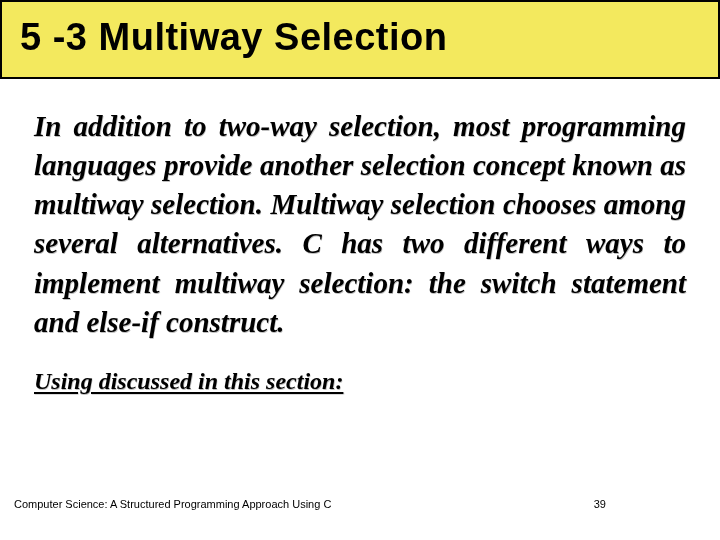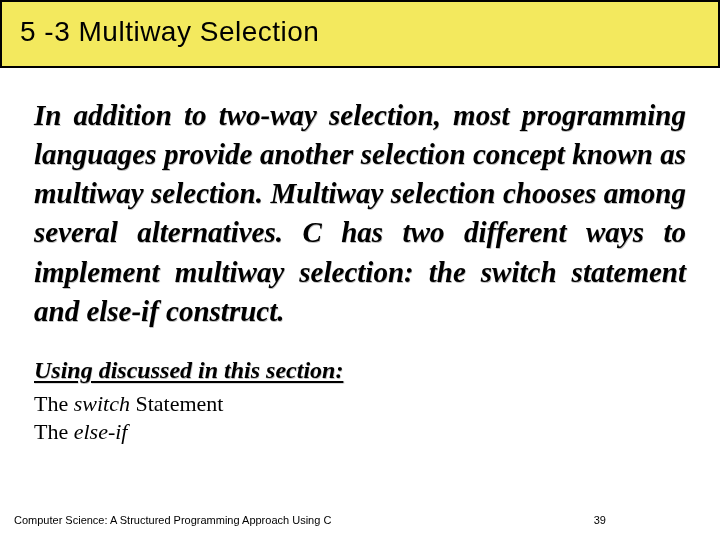--- a/index.html
+++ b/index.html
@@ -11,22 +11,22 @@
     position: relative;
   }
   .title-bar {
     background: #f3e95e;
     border: 2px solid #000;
     margin: 0;
     padding: 14px 18px 18px 18px;
   }
   .title-text {
     font-family: Arial, Helvetica, sans-serif;
-    font-weight: 400;
-    font-size: 28px;
+    font-weight: 700;
+    font-size: 38px;
     color: #000;
     letter-spacing: 0.5px;
   }
   .body-area {
     padding: 28px 34px 0 34px;
   }
   .intro {
     font-style: italic;
     font-weight: 700;
     font-size: 29px;
@@ -45,21 +45,21 @@
   }
   .topics-list {
     margin-top: 6px;
     font-size: 22px;
     font-weight: 400;
     line-height: 1.3;
   }
   .topics-list .it { font-style: italic; }
   .footer {
     position: absolute;
-    bottom: 14px;
+    bottom: 30px;
     left: 14px;
     right: 14px;
     font-family: Arial, Helvetica, sans-serif;
     font-size: 11px;
     color: #000;
     display: flex;
     justify-content: space-between;
   }
   .page-num { padding-right: 100px; text-align: right; }
 </style>
@@ -68,26 +68,18 @@
 
 <div class="title-bar">
   <div class="title-text">5 -3   Multiway Selection</div>
 </div>
 
 <div class="body-area">
   <p class="intro">In addition to two-way selection, most programming languages provide another selection concept known as multiway selection. Multiway selection chooses among several alternatives. C has two different ways to implement multiway selection: the switch statement and else-if construct.</p>
 
   <p class="topics-heading">Using discussed in this section:</p>
 
-  <div class="topics-list">
-    <div>
-      <span>The </span><span class="it">switch</span><span> Statement</span>
-    </div>
-    <div>
-      <span>The </span><span class="it">else-if</span><span></span>
-    </div>
-  </div>
 </div>
 
 <div class="footer">
   <span>Computer Science: A Structured Programming Approach Using C</span>
   <span class="page-num">39</span>
 </div>
 
 </body></html>

